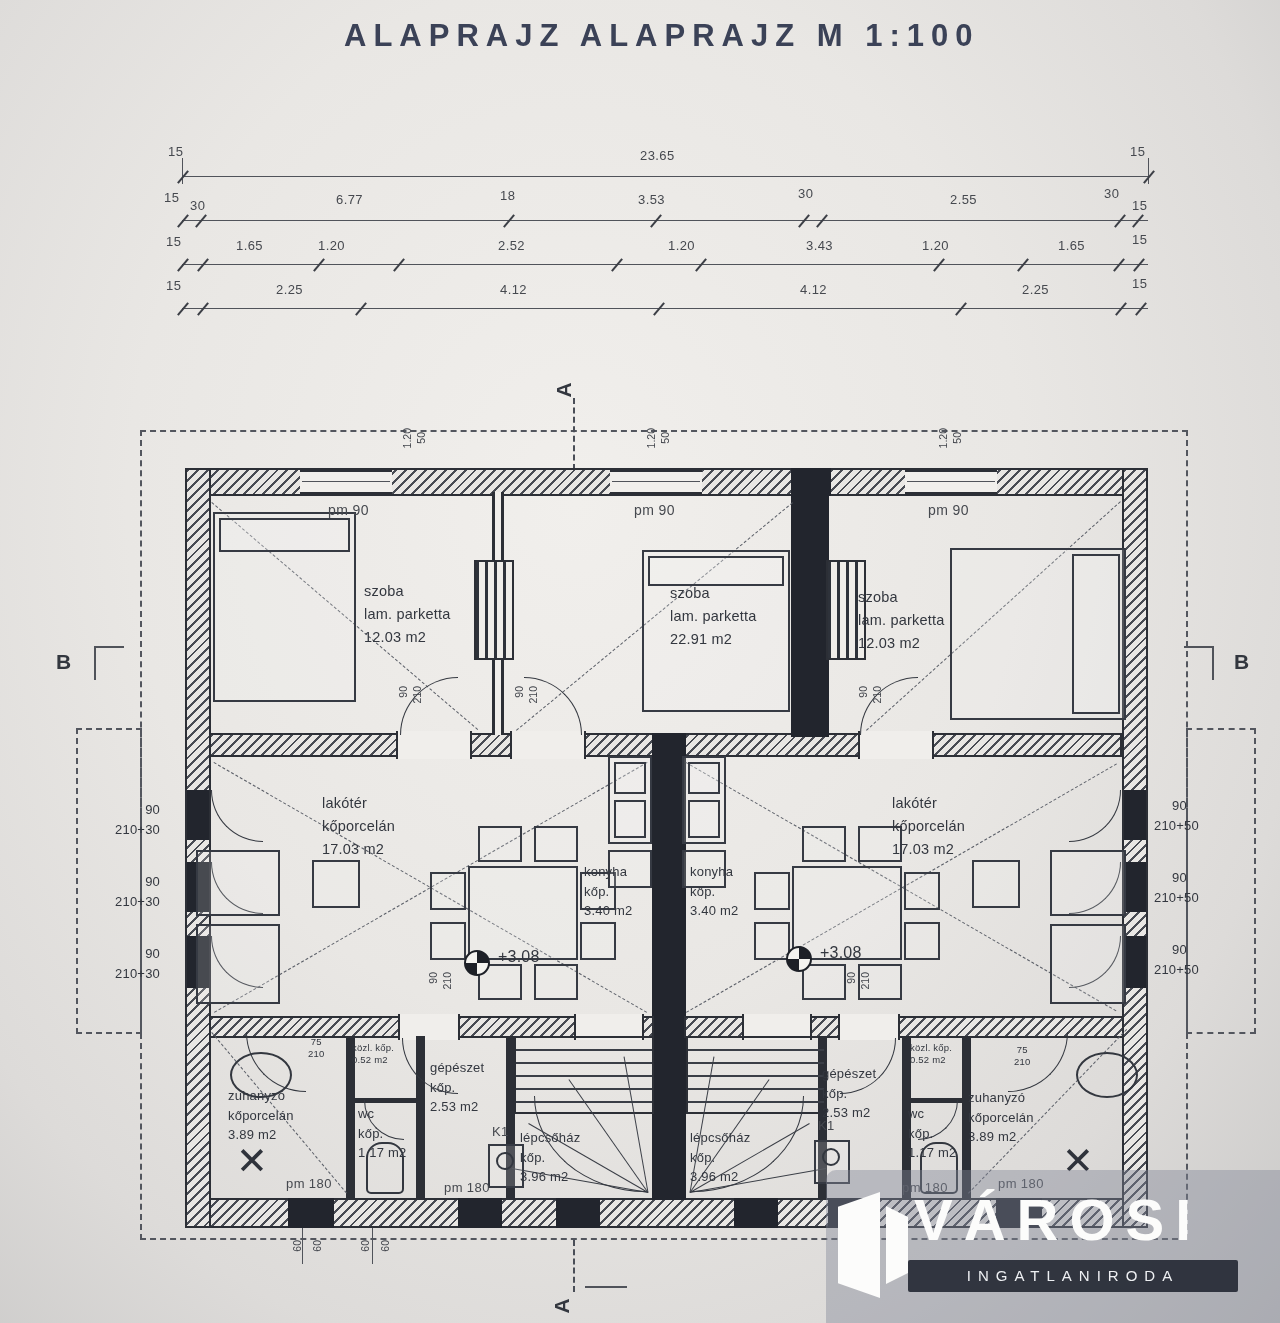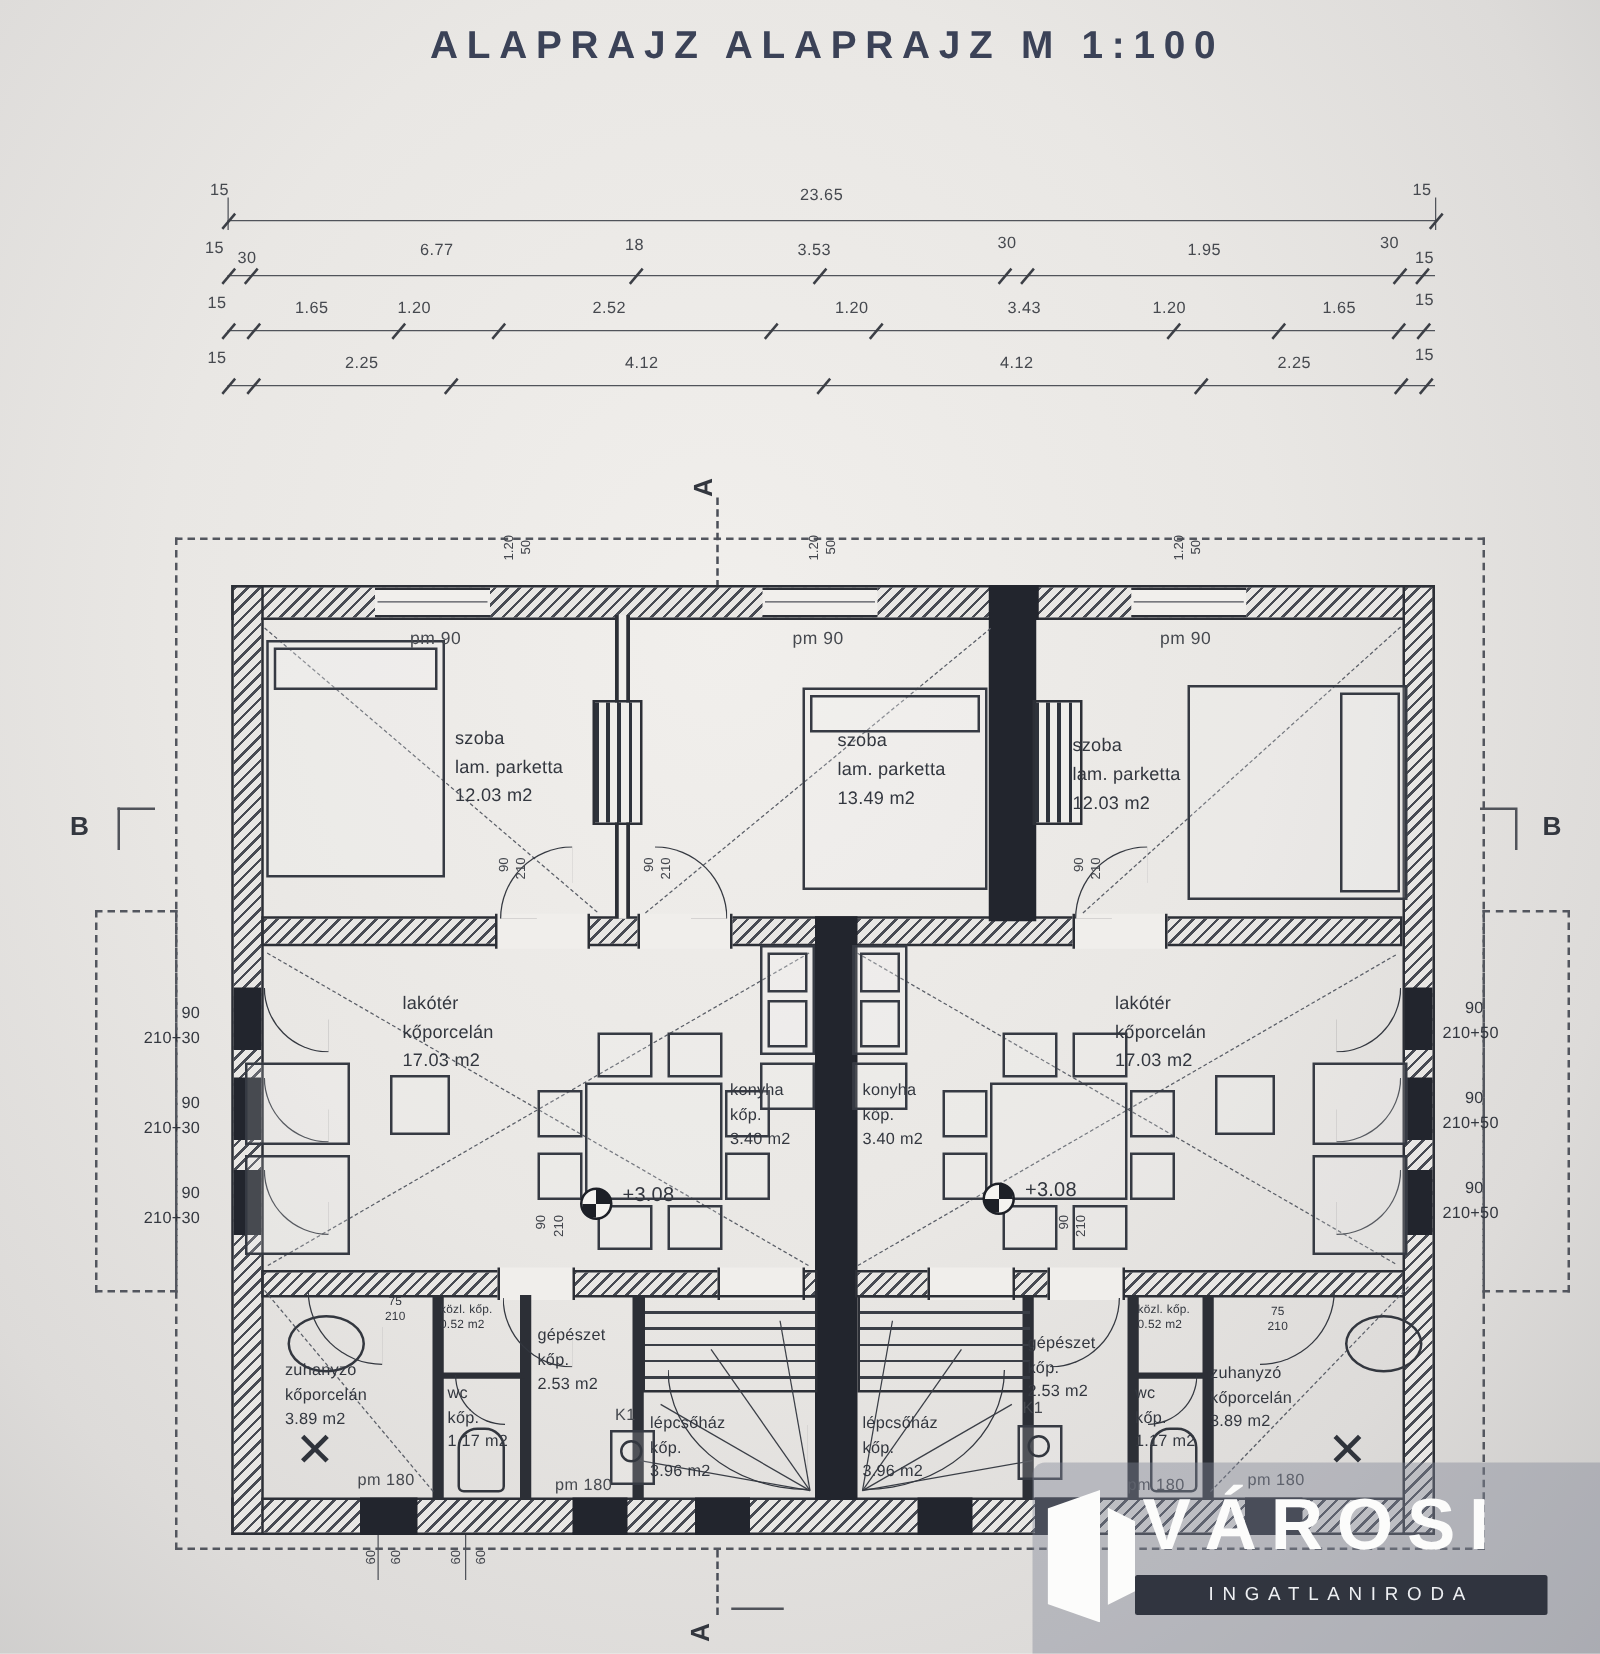--- a/index.html
+++ b/index.html
@@ -67,39 +67,39 @@
   <div class="tick" style="left:796px;top:220px"></div>
   <div class="tick" style="left:814px;top:220px"></div>
   <div class="tick" style="left:1112px;top:220px"></div>
   <div class="tick" style="left:1130px;top:220px"></div>
   <span class="dlab" style="left:164px;top:190px">15</span>
   <span class="dlab" style="left:190px;top:198px">30</span>
   <span class="dlab" style="left:336px;top:192px">6.77</span>
   <span class="dlab" style="left:500px;top:188px">18</span>
   <span class="dlab" style="left:638px;top:192px">3.53</span>
   <span class="dlab" style="left:798px;top:186px">30</span>
-  <span class="dlab" style="left:950px;top:192px">1.95</span>
+  <span class="dlab" style="left:950px;top:192px">2.55</span>
   <span class="dlab" style="left:1104px;top:186px">30</span>
   <span class="dlab" style="left:1132px;top:198px">15</span>
 
   <div class="hline" style="left:182px;top:264px;width:966px"></div>
   <div class="tick" style="left:175px;top:264px"></div>
   <div class="tick" style="left:195px;top:264px"></div>
   <div class="tick" style="left:311px;top:264px"></div>
   <div class="tick" style="left:391px;top:264px"></div>
   <div class="tick" style="left:609px;top:264px"></div>
   <div class="tick" style="left:693px;top:264px"></div>
   <div class="tick" style="left:931px;top:264px"></div>
   <div class="tick" style="left:1015px;top:264px"></div>
   <div class="tick" style="left:1111px;top:264px"></div>
   <div class="tick" style="left:1131px;top:264px"></div>
   <span class="dlab" style="left:166px;top:234px">15</span>
   <span class="dlab" style="left:236px;top:238px">1.65</span>
   <span class="dlab" style="left:318px;top:238px">1.20</span>
-  <span class="dlab" style="left:474px;top:238px">2.52</span>
+  <span class="dlab" style="left:498px;top:238px">2.52</span>
   <span class="dlab" style="left:668px;top:238px">1.20</span>
   <span class="dlab" style="left:806px;top:238px">3.43</span>
   <span class="dlab" style="left:922px;top:238px">1.20</span>
   <span class="dlab" style="left:1058px;top:238px">1.65</span>
   <span class="dlab" style="left:1132px;top:232px">15</span>
 
   <div class="hline" style="left:182px;top:308px;width:966px"></div>
   <div class="tick" style="left:175px;top:308px"></div>
   <div class="tick" style="left:195px;top:308px"></div>
   <div class="tick" style="left:353px;top:308px"></div>
@@ -284,21 +284,21 @@
 <span class="rlabel" style="left:820px;top:940px;font-size:16px">+3.08</span>
 
 <div class="rlabel" style="left:364px;top:580px">
   <div>szoba</div>
     <div>lam. parketta</div>
     <div>12.03 m2</div>
 </div>
 <div class="rlabel" style="left:670px;top:582px">
   <div>szoba</div>
     <div>lam. parketta</div>
-    <div>13.49 m2</div>
+    <div>22.91 m2</div>
 </div>
 <div class="rlabel" style="left:858px;top:586px">
   <div>szoba</div>
     <div>lam. parketta</div>
     <div>12.03 m2</div>
 </div>
 <div class="rlabel" style="left:322px;top:792px">
   <div>lakótér</div>
     <div>kőporcelán</div>
     <div>17.03 m2</div>

